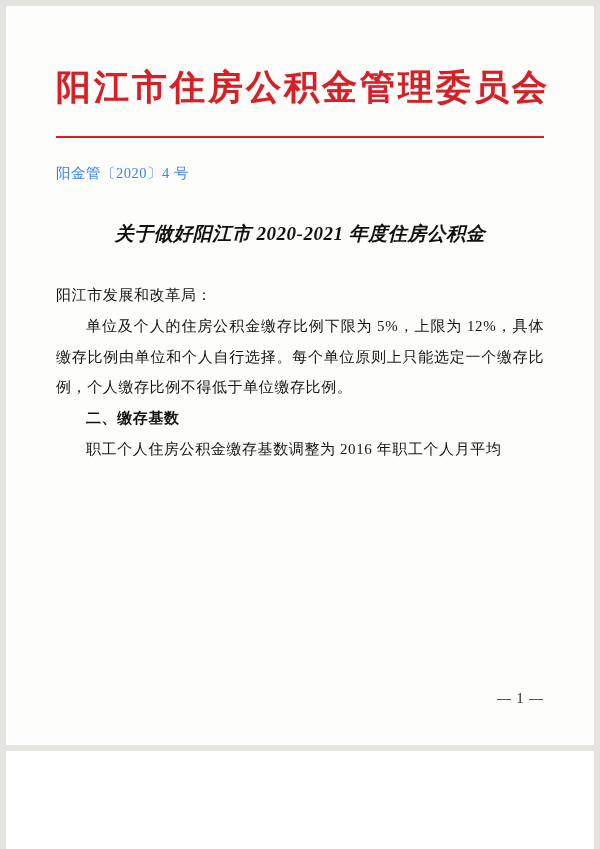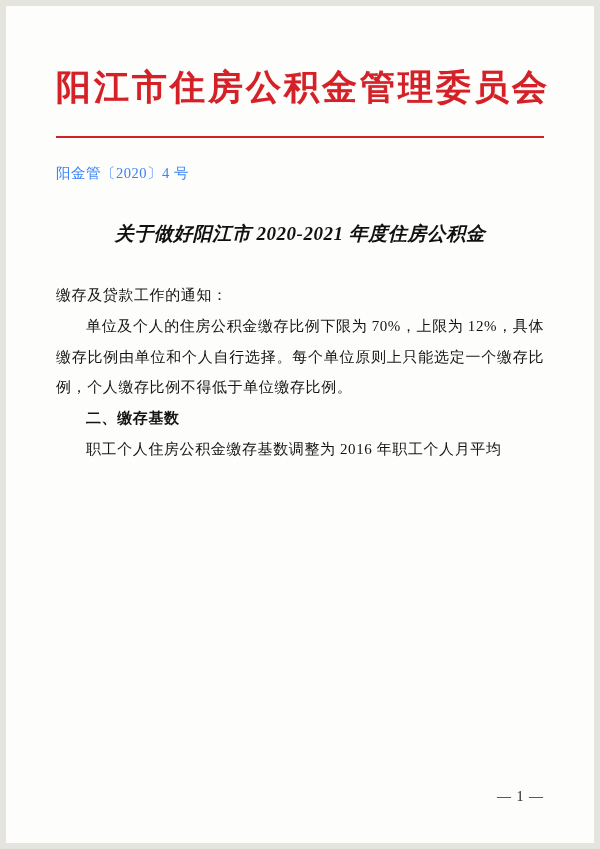--- a/index.html
+++ b/index.html
@@ -10,21 +10,21 @@
     width: 600px;
     height: 849px;
     background: #ffffff;
     font-family: "Liberation Serif", "DejaVu Serif", serif;
     color: #111111;
     overflow: hidden;
   }
   .page {
     position: relative;
     width: 600px;
-    height: 849px;
+    height: 751px;
     background: #fdfdfb;
     box-sizing: border-box;
     padding: 0 56px;
   }
   .doc-header {
     text-align: center;
     padding-top: 66px;
   }
   .doc-title-red {
     color: #d42027;
@@ -122,22 +122,22 @@
     <div class="red-rule"></div>
   </div>
 
   <div class="doc-number">阳金管〔2020〕4 号</div>
 
   <div class="subject">
     <span class="line">关于做好阳江市 2020-2021 年度住房公积金</span>
   </div>
 
   <div class="body-text">
-    <p class="para">缴存及贷款工作的通知：</p>
-    <p class="para indent">单位及个人的住房公积金缴存比例下限为 70%，上限为 12%，具体缴存比例由单位和个人自行选择。每个单位原则上只能选定一个缴存比例，个人缴存比例不得低于单位缴存比例。</p>
+    <p class="para">阳江市发展和改革局：</p>
+    <p class="para indent">单位及个人的住房公积金缴存比例下限为 5%，上限为 12%，具体缴存比例由单位和个人自行选择。每个单位原则上只能选定一个缴存比例，个人缴存比例不得低于单位缴存比例。</p>
     <p class="para indent bold">二、缴存基数</p>
     <p class="para indent">职工个人住房公积金缴存基数调整为 2016 年职工个人月平均</p>
   </div>
 
   <div class="footer">
     <div class="footer-rule"></div>
     <div class="page-number">— 1 —</div>
   </div>
 
 </div>

